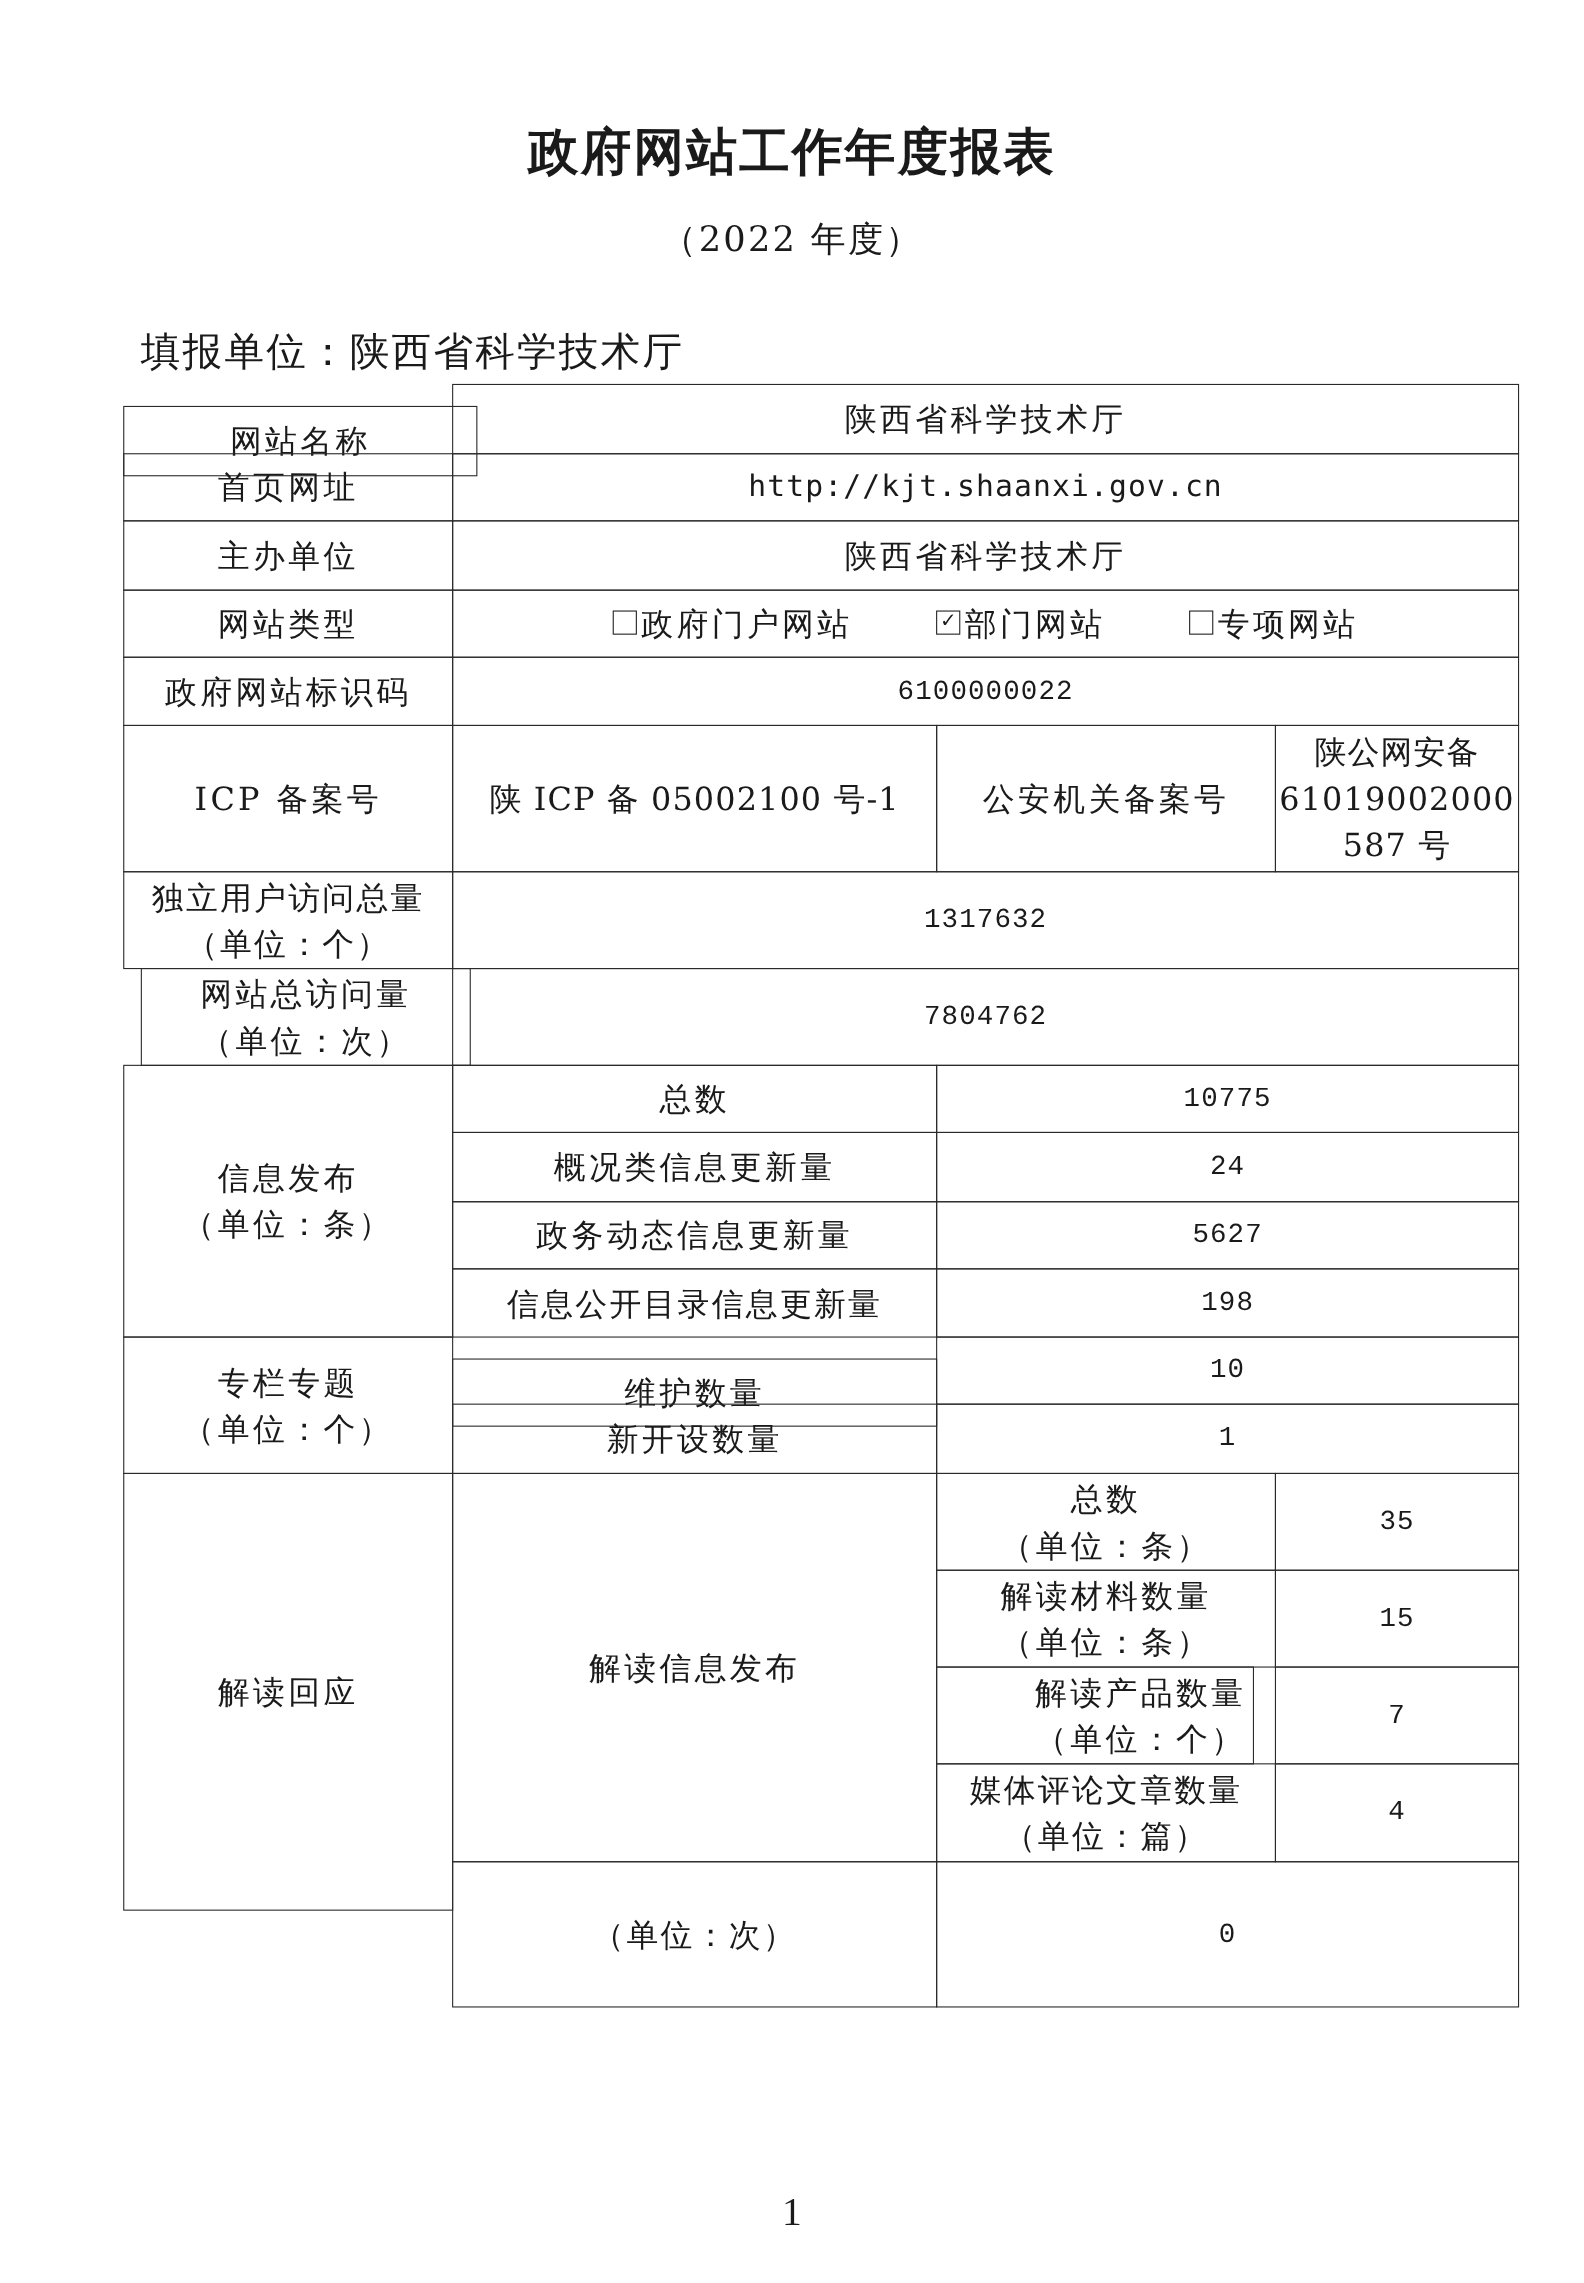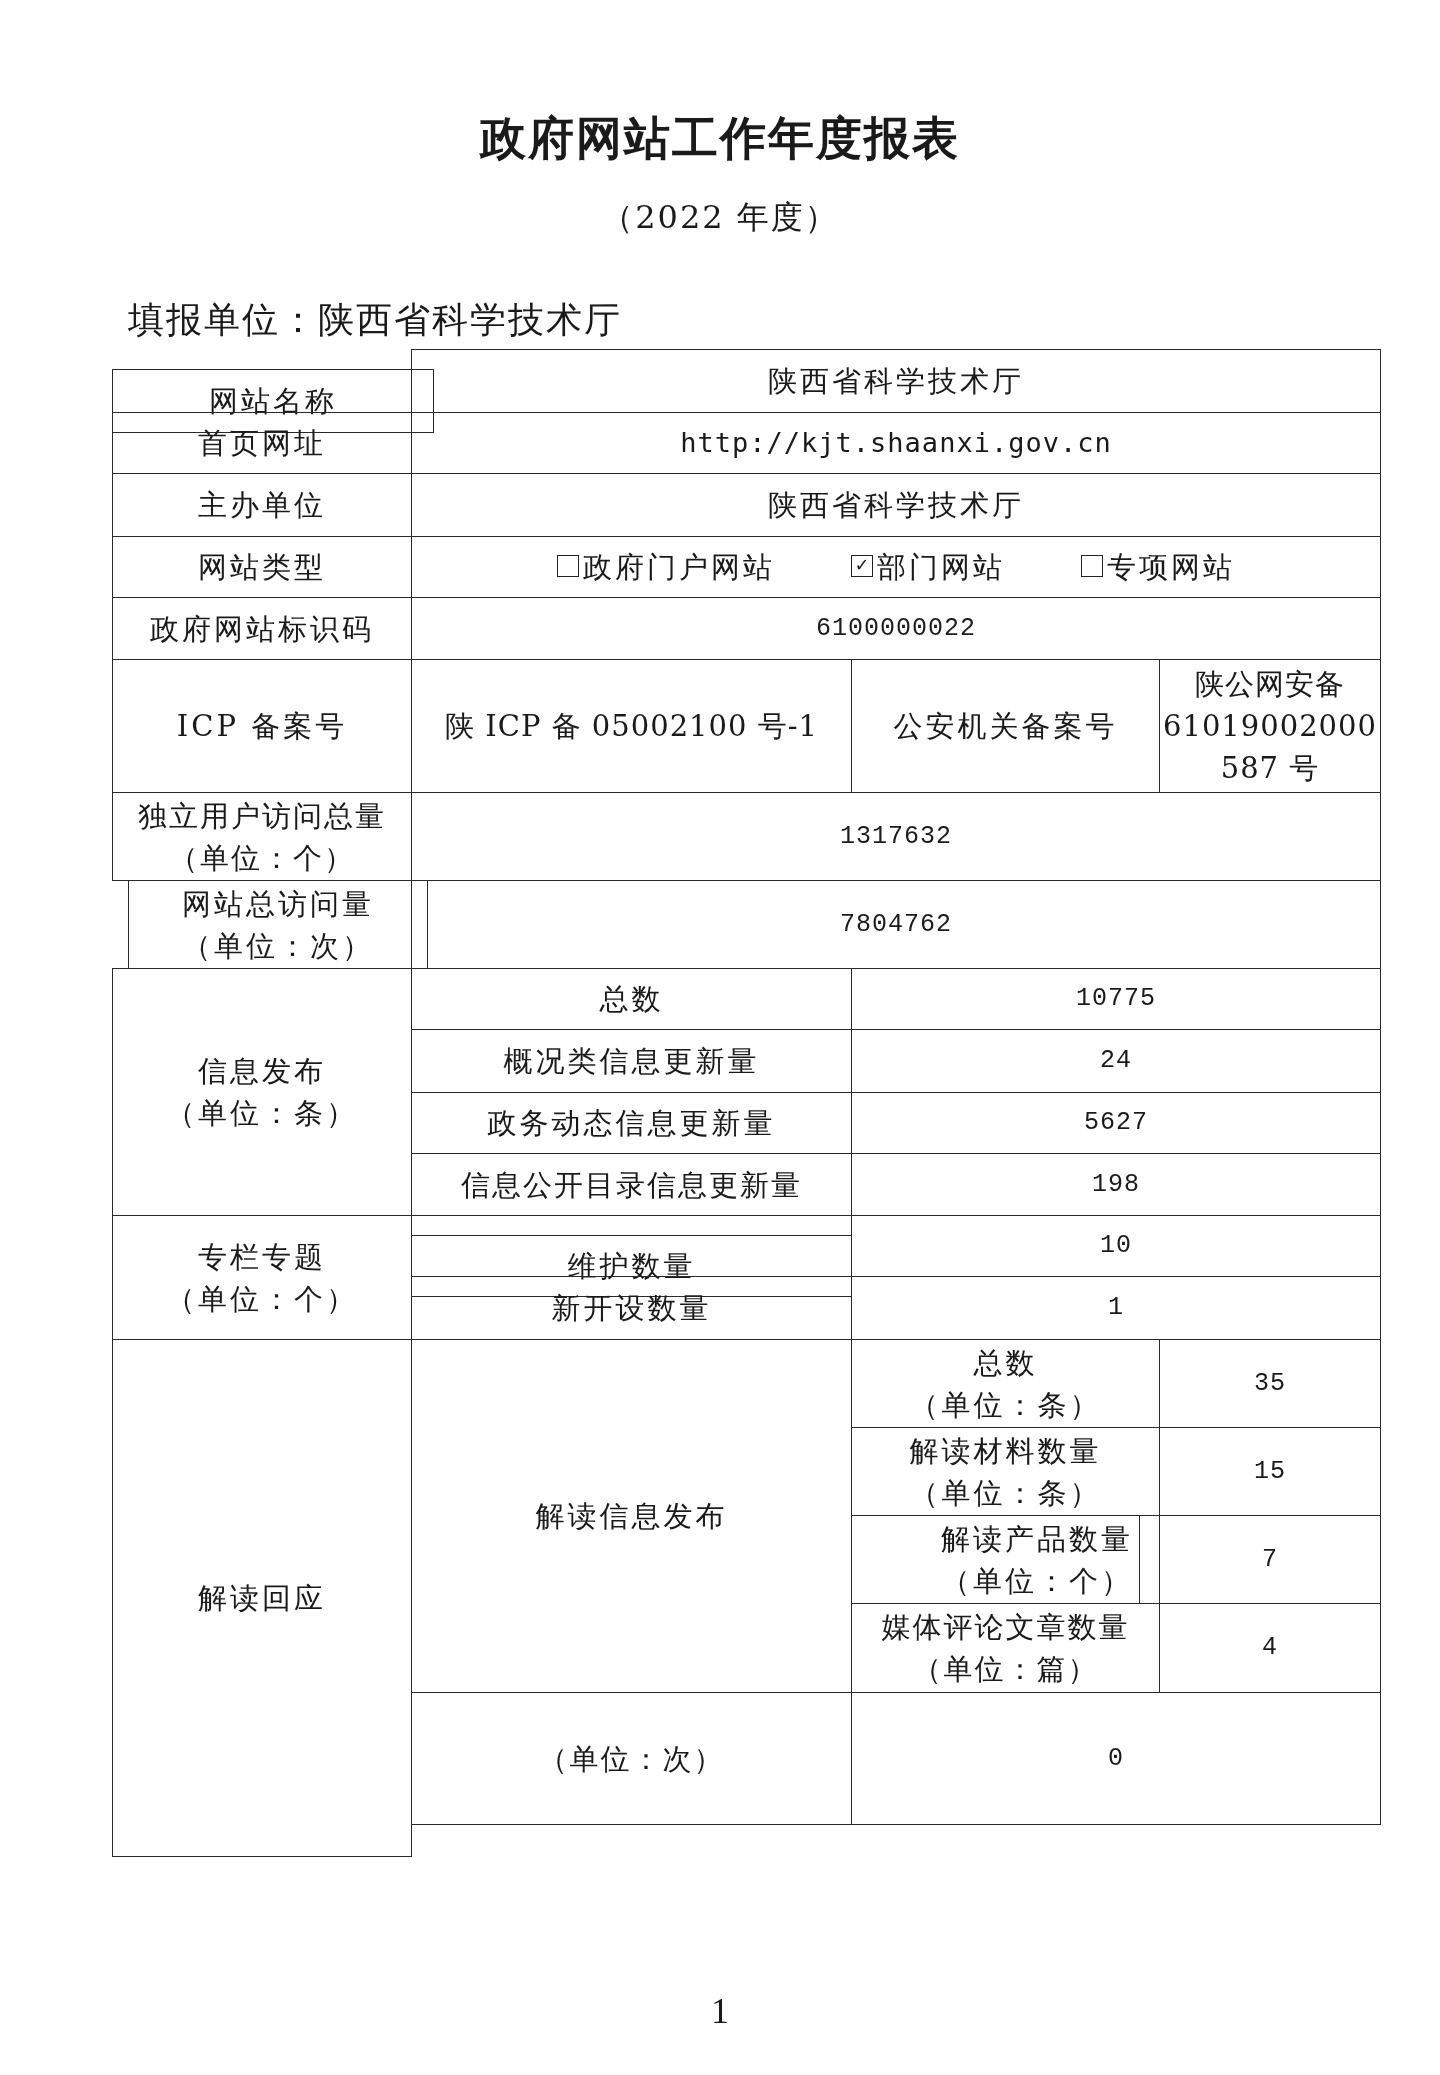--- a/index.html
+++ b/index.html
@@ -104,21 +104,21 @@
     <span class="inner">
       <span style="display:block">专栏专题</span>
       <span style="display:block">（单位：个）</span>
     </span>
   </div>
   <div class="cell" style="left:411px;top:1215px;width:441px;height:62px;margin-top:20px;">维护数量</div>
   <div class="cell num" style="left:851px;top:1215px;width:530px;height:62px;">10</div>
   <div class="cell" style="left:411px;top:1276px;width:441px;height:64px;">新开设数量</div>
   <div class="cell num" style="left:851px;top:1276px;width:530px;height:64px;">1</div>
 
-  <div class="cell" style="left:112px;top:1339px;width:300px;height:518px;">解读回应</div>
+  <div class="cell" style="left:112px;top:1339px;width:300px;height:398px;">解读回应</div>
   <div class="cell" style="left:411px;top:1339px;width:441px;height:354px;">解读信息发布</div>
 
   <div class="cell" style="left:851px;top:1339px;width:309px;height:89px;">
     <span class="inner">
       <span style="display:block">总数</span>
       <span style="display:block">（单位：条）</span>
     </span>
   </div>
   <div class="cell num" style="left:1159px;top:1339px;width:222px;height:89px;">35</div>
 

